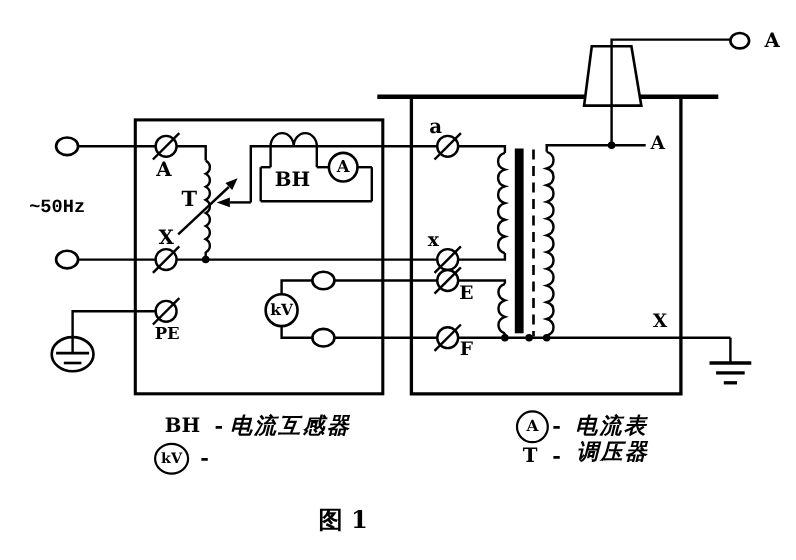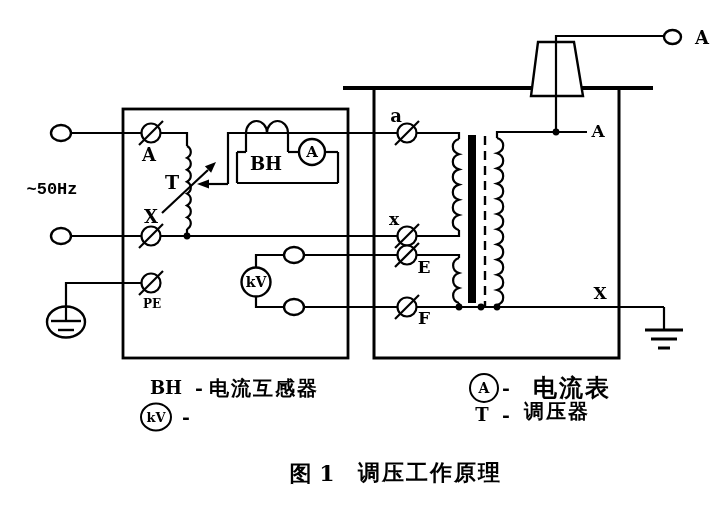--- a/index.html
+++ b/index.html
@@ -2,21 +2,21 @@
 <html><head>
 <meta charset="utf-8">
 <style>
   html,body{margin:0;padding:0;background:#fff;}
   #canvas{position:relative;width:724px;height:509px;background:#fff;overflow:hidden;
           font-family:"DejaVu Serif","Liberation Serif",serif;}
   #canvas svg{position:absolute;left:0;top:0;}
   .lbl{position:absolute;transform:translate(-50%,-50%);font-family:"DejaVu Serif","Liberation Serif",serif;
        font-weight:700;color:#000;white-space:nowrap;line-height:1;}
   .mono{font-family:"Liberation Mono","DejaVu Sans Mono",monospace;font-weight:700;}
-  .cjk{font-weight:600;letter-spacing:2px;font-family:"Liberation Serif","DejaVu Serif",serif;}
+  .cjk{font-weight:600;letter-spacing:2px;font-family:"Liberation Serif","DejaVu Serif",serif;font-style:italic;}
   .circ{position:absolute;transform:translate(-50%,-50%);border:2.4px solid #000;border-radius:50%;
         background:#fff;display:flex;align-items:center;justify-content:center;
         font-family:"DejaVu Serif","Liberation Serif",serif;font-weight:700;color:#000;}
 </style>
 </head>
 <body>
 
 <div id="canvas">
 
 <svg width="724" height="509" viewBox="0 0 724 509">
@@ -157,21 +157,21 @@
     <circle cx="459" cy="307" r="3.4"></circle>
     <circle cx="481" cy="307" r="3.4"></circle>
     <circle cx="497" cy="307" r="3.4"></circle>
     <circle cx="556" cy="132" r="3.4"></circle>
   </g>
 </svg>
 
 <div class="lbl mono" style="left:52px;top:189px;font-size:17px;">~50Hz</div>
 <div class="lbl" style="left:149px;top:155px;font-size:18px;">A</div>
 <div class="lbl" style="left:151px;top:217px;font-size:18px;">X</div>
-<div class="lbl" style="left:152px;top:304px;font-size:12px;">PE</div>
+<div class="lbl" style="left:152px;top:304px;font-size:15px;">PE</div>
 <div class="lbl" style="left:172px;top:182px;font-size:19px;">T</div>
 <div class="lbl" style="left:266px;top:164px;font-size:18px;">BH</div>
 <div class="lbl" style="left:312px;top:152px;font-size:15px;">A</div>
 <div class="lbl" style="left:256px;top:282px;font-size:14px;">kV</div>
 <div class="lbl" style="left:396px;top:116px;font-size:18px;">a</div>
 <div class="lbl" style="left:394px;top:219px;font-size:17px;">x</div>
 <div class="lbl" style="left:424px;top:267px;font-size:17px;">E</div>
 <div class="lbl" style="left:424px;top:318px;font-size:17px;">F</div>
 <div class="lbl" style="left:598px;top:131px;font-size:17px;">A</div>
 <div class="lbl" style="left:600px;top:293px;font-size:17px;">X</div>
@@ -183,22 +183,21 @@
 
 <div class="circ" style="left:156px;top:417px;width:28px;height:25px;font-size:13px;">
   <span>kV</span>
 </div>
 <div class="lbl" style="left:186px;top:417px;font-size:19px;">-</div>
 
 <div class="circ" style="left:484px;top:388px;width:26px;height:26px;font-size:14px;">
   <span>A</span>
 </div>
 <div class="lbl" style="left:506px;top:388px;font-size:19px;">-</div>
-<div class="lbl cjk" style="left:572px;top:388px;font-size:24px;">电流表</div>
+<div class="lbl cjk" style="left:556px;top:388px;font-size:20px;">电流表</div>
 
 <div class="lbl" style="left:482px;top:415px;font-size:18px;">T</div>
 <div class="lbl" style="left:506px;top:415px;font-size:19px;">-</div>
 <div class="lbl cjk" style="left:557px;top:411px;font-size:20px;">调压器</div>
 
 <div class="lbl" style="left:306px;top:473px;font-size:22px;font-weight:700;padding-left:12px;">图 1</div>
-<div class="lbl cjk" style="left:430px;top:473px;font-size:22px;">调压工作原理</div>
 
 </div>
 
 </body></html>

